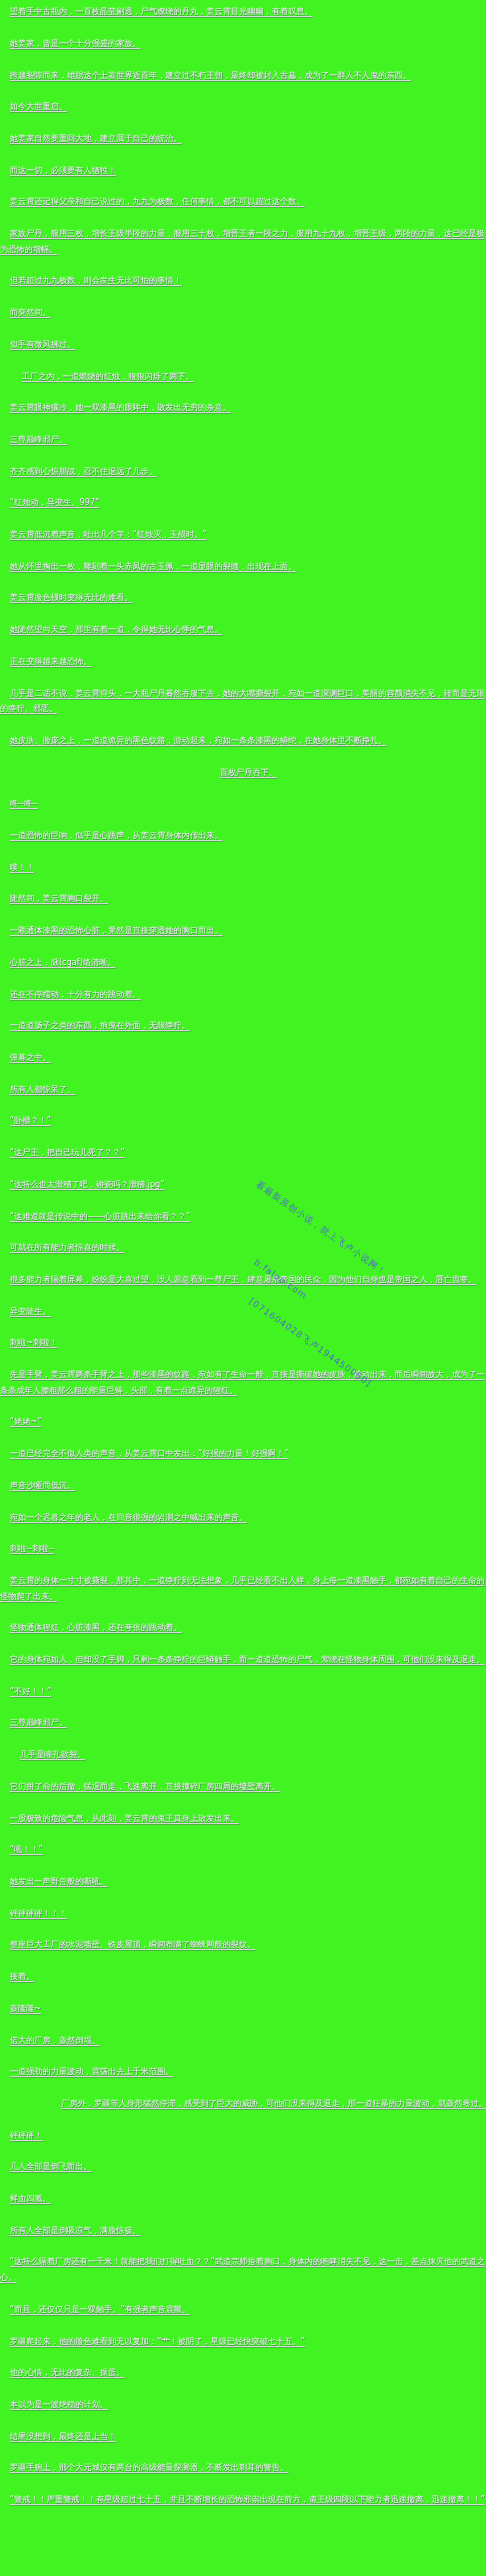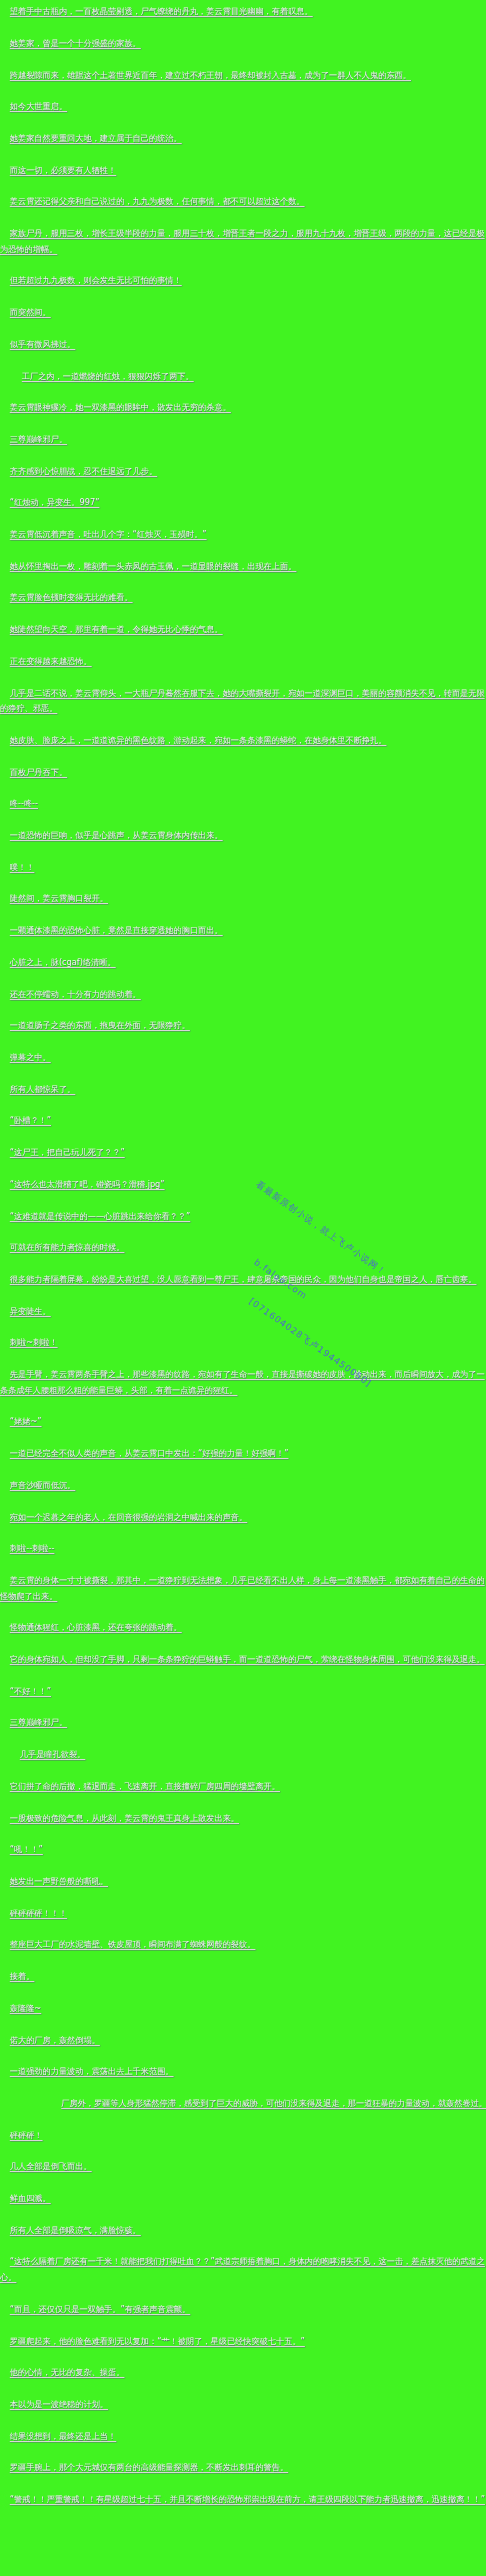--- a/index.html
+++ b/index.html
@@ -55,21 +55,21 @@
       <p class="para" style="color: rgb(242, 242, 242); text-decoration-color: rgb(216, 216, 216);">三尊巅峰邪尸。</p>
       <p class="para" style="color: rgb(242, 242, 242); text-decoration-color: rgb(216, 216, 216);">齐齐感到心惊胆战，忍不住退远了几步。</p>
       <p class="para" style="color: rgb(242, 242, 242); text-decoration-color: rgb(216, 216, 216);">“红烛动，异变生。997”</p>
       <p class="para" style="color: rgb(242, 242, 242); text-decoration-color: rgb(216, 216, 216);">姜云霄低沉着声音，吐出几个字：“红烛灭，玉殒时。”</p>
       <p class="para" style="color: rgb(242, 242, 242); text-decoration-color: rgb(216, 216, 216);">她从怀里掏出一枚，雕刻着一头赤凤的古玉佩，一道显眼的裂缝，出现在上面。</p>
       <p class="para" style="color: rgb(242, 242, 242); text-decoration-color: rgb(216, 216, 216);">姜云霄脸色顿时变得无比的难看。</p>
       <p class="para" style="color: rgb(242, 242, 242); text-decoration-color: rgb(216, 216, 216);">她陡然望向天空，那里有着一道，令得她无比心悸的气息。</p>
       <p class="para" style="color: rgb(242, 242, 242); text-decoration-color: rgb(216, 216, 216);">正在变得越来越恐怖。</p>
       <p class="para" style="color: rgb(242, 242, 242); text-decoration-color: rgb(216, 216, 216);">几乎是二话不说，姜云霄仰头，一大瓶尸丹蓦然吞服下去，她的大嘴撕裂开，宛如一道深渊巨口，美丽的容颜消失不见，转而是无限的狰狞、邪恶。</p>
       <p class="para" style="color: rgb(242, 242, 242); text-decoration-color: rgb(216, 216, 216);">她皮肤、脸庞之上，一道道诡异的黑色纹路，游动起来，宛如一条条漆黑的蟒蛇，在她身体里不断挣扎。</p>
-      <p class="para" style="color: rgb(242, 242, 242); text-decoration-color: rgb(216, 216, 216);">百枚尸丹吞下。</p>
+      <p class="para" style="color: rgb(242, 242, 242); text-decoration-color: rgb(216, 216, 216); text-align: center;">百枚尸丹吞下。</p>
       <p class="para" style="color: rgb(242, 242, 242); text-decoration-color: rgb(216, 216, 216);">咚--咚--</p>
       <p class="para" style="color: rgb(242, 242, 242); text-decoration-color: rgb(216, 216, 216);">一道恐怖的巨响，似乎是心跳声，从姜云霄身体内传出来。</p>
       <p class="para" style="color: rgb(242, 242, 242); text-decoration-color: rgb(216, 216, 216);">噗！！</p>
       <p class="para" style="color: rgb(242, 242, 242); text-decoration-color: rgb(216, 216, 216);">陡然间，姜云霄胸口裂开。</p>
       <p class="para" style="color: rgb(242, 242, 242); text-decoration-color: rgb(216, 216, 216);">一颗通体漆黑的恐怖心脏，竟然是直接穿透她的胸口而出。</p>
       <p class="para" style="color: rgb(242, 242, 242); text-decoration-color: rgb(216, 216, 216);">心脏之上，脉(cgaf)络清晰。</p>
       <p class="para" style="color: rgb(242, 242, 242); text-decoration-color: rgb(216, 216, 216);">还在不停蠕动，十分有力的跳动着。</p>
       <p class="para" style="color: rgb(242, 242, 242); text-decoration-color: rgb(216, 216, 216);">一道道肠子之类的东西，拖曳在外面，无限狰狞。</p>
       <p class="para" style="color: rgb(242, 242, 242); text-decoration-color: rgb(216, 216, 216);">弹幕之中。</p>
       <p class="para" style="color: rgb(242, 242, 242); text-decoration-color: rgb(216, 216, 216);">所有人都惊呆了。</p>

